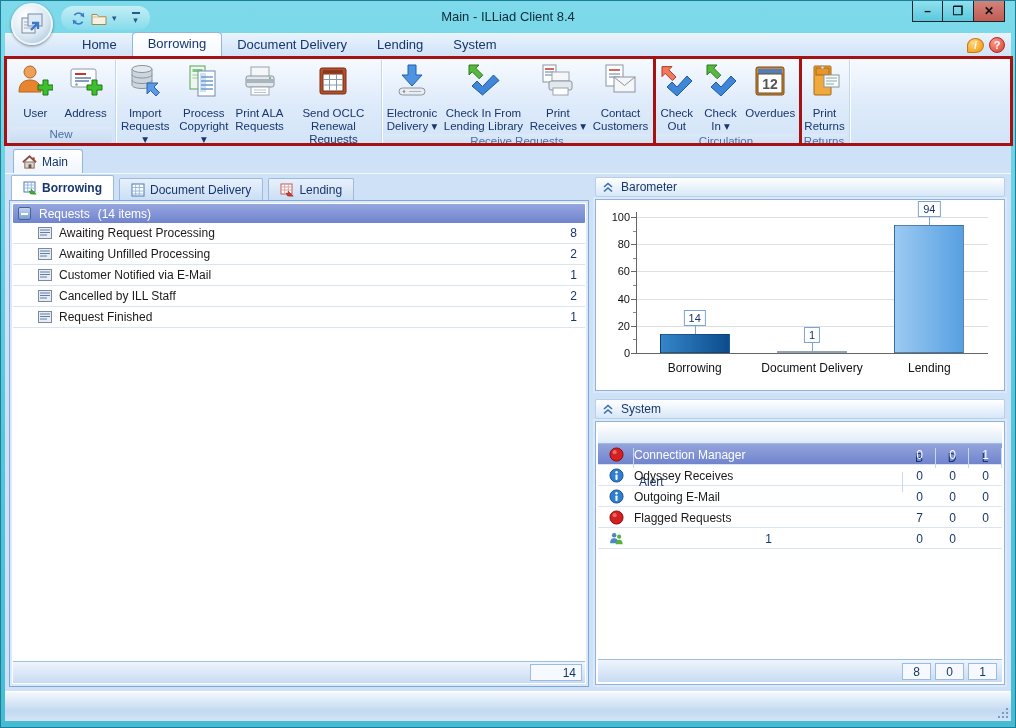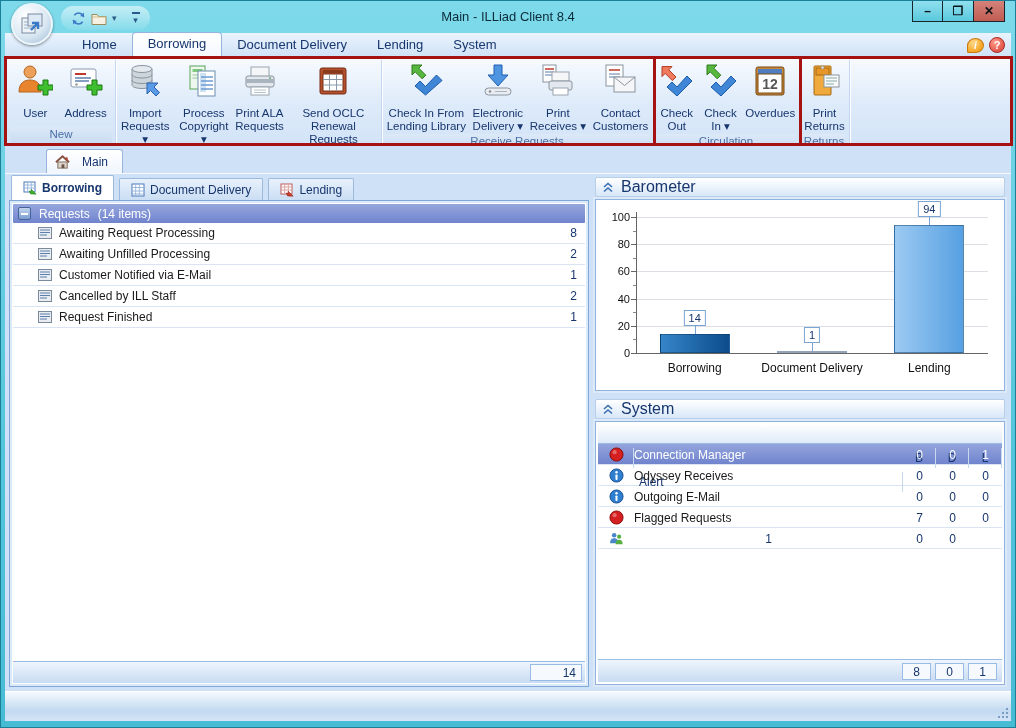--- a/index.html
+++ b/index.html
@@ -71,22 +71,22 @@
     pointer-events:none; z-index:9; }
   .al-1 { left:652px; } .al-2 { left:798px; }
 
   
   .content { position:absolute; top:145px; left:4px; right:4px; bottom:36px;
     background:#cfe1f6; overflow:hidden; }
   .doc-tabstrip { position:absolute; top:2px; left:0; right:0; height:26px;
     border-bottom:1px solid #f6faff; }
   .doc-tab { position:absolute; left:8px; bottom:0; height:24px; padding:0 14px 0 8px;
     background:linear-gradient(#ffffff,#f0f6fd); border:1px solid #96b4dc; border-bottom:none;
-    border-radius:3px 3px 0 0; display:flex; align-items:center; gap:12px;
-    font-size:12px; color:#17366e;margin-left:33px; }
+    border-radius:3px 3px 0 0; display:flex; align-items:center; gap:5px;
+    font-size:12px; color:#17366e; }
 
   
   .left-panel { position:absolute; left:4px; top:29px; width:580px; height:512px; }
   .lp-tabs { height:25px; display:flex; gap:5px; padding-left:2px; align-items:flex-end; }
   .lp-tab { height:22px; display:flex; align-items:center; gap:5px; padding:0 11px;
     font-size:12px; color:#17366e; background:linear-gradient(#e8f1fc,#cbdef4);
     border:1px solid #9cb9de; border-bottom:none; border-radius:2px 2px 0 0; }
   .lp-tab.active { background:#fff; height:25px; font-weight:bold; }
   .lp-frame { position:absolute; top:25px; left:0; right:0; bottom:0; background:#fff;
     border:1px solid #7fa8d9; box-shadow:inset 0 0 0 2px #dce9f8; padding:3px; }
@@ -101,21 +101,21 @@
   .req-row .count { margin-left:auto; color:#17366e; }
   .lp-footer { position:absolute; bottom:3px; left:3px; right:3px; height:22px;
     background:linear-gradient(#eef5fd,#c8dbf2); border-top:1px solid #9abce4;
     display:flex; align-items:center; justify-content:flex-end; padding:0 3px; }
   .total-box { width:52px; height:17px; background:#f6faff; border:1px solid #9abce4;
     font-size:12px; color:#17366e; text-align:right; padding:1px 5px; }
 
   
   .right-col { position:absolute; left:590px; top:0; width:412px; height:547px; }
   .panel-header { position:absolute; left:0; right:2px; height:20px; display:flex;
-    align-items:center; gap:7px; padding:0 6px; font-size:16px; color:#17366e;
+    align-items:center; gap:7px; padding:0 6px; font-size:12px; color:#17366e;
     background:linear-gradient(#ffffff,#d7e7f8); border:1px solid #b8cfe9; border-radius:2px; }
   .bar-header { top:31px; }
   .bar-frame { position:absolute; top:53px; left:0; right:2px; height:192px; background:#fff;
     border:1px solid #8fb3de; box-shadow:0 0 0 2px #dce9f8; }
   .chart-area { position:relative; width:100%; height:100%; }
   .ylab { position:absolute; width:30px; text-align:right; font-size:11px; color:#111; }
   .gridline { position:absolute; height:1px; background:#dcdfe3; }
   .tickmajor { position:absolute; width:5px; height:1px; background:#666; }
   .tickminor { position:absolute; width:3px; height:1px; background:#888; }
   .axis-y { position:absolute; width:1px; background:#666; }
@@ -302,38 +302,38 @@
             <span>Renewal Requests</span>
           </div>
         </div>
         <div class="rgroup-caption">Processing</div>
       </div>
       <div class="rgroup g2">
         <div class="rgroup-buttons">
           <div class="rbtn">
             <span class="icon">
               <svg width="36" height="36" viewBox="0 0 36 36">
-                <path d="M4 2h10l-3.2 3.2 7 7-3.6 3.6-7-7L4 12z" fill="#57b73e" stroke="#2e7a1c"></path>
-                <path d="M7 23l5-5 5.5 5.5L28.5 12l5.5 5.5L17.5 32z" fill="#3f86d6" stroke="#1c5ba8"></path>
-              </svg>
-            </span>
-            <span>Check In From</span>
-            <span>Lending Library</span>
-          </div>
-          <div class="rbtn">
-            <span class="icon">
-              <svg width="36" height="36" viewBox="0 0 36 36">
                 <path d="M14 2h8v10h6L18 23 8 12h6z" fill="#4f94e0" stroke="#1f5fb0"></path>
                 <rect x="5" y="25" width="26" height="7" rx="3.5" fill="#e9edf1" stroke="#8a949e"></rect>
                 <circle cx="10" cy="28.5" r="1.2" fill="#889"></circle>
                 <line x1="15" y1="28.5" x2="27" y2="28.5" stroke="#aab4be"></line>
               </svg>
             </span>
             <span>Electronic</span>
             <span>Delivery ▾</span>
+          </div>
+          <div class="rbtn">
+            <span class="icon">
+              <svg width="36" height="36" viewBox="0 0 36 36">
+                <path d="M4 2h10l-3.2 3.2 7 7-3.6 3.6-7-7L4 12z" fill="#57b73e" stroke="#2e7a1c"></path>
+                <path d="M7 23l5-5 5.5 5.5L28.5 12l5.5 5.5L17.5 32z" fill="#3f86d6" stroke="#1c5ba8"></path>
+              </svg>
+            </span>
+            <span>Check In From</span>
+            <span>Lending Library</span>
           </div>
           <div class="rbtn">
             <span class="icon">
               <svg width="36" height="36" viewBox="0 0 36 36">
                 <rect x="3" y="2" width="13" height="17" fill="#fff" stroke="#8a949e"></rect>
                 <line x1="5" y1="6" x2="14" y2="6" stroke="#c0392b" stroke-width="1.5"></line>
                 <line x1="5" y1="9" x2="14" y2="9" stroke="#5b7fae"></line>
                 <line x1="5" y1="12" x2="14" y2="12" stroke="#5b7fae"></line>
                 <rect x="12" y="9" width="17" height="9" fill="#f4f6f8" stroke="#99a4ae"></rect>
                 <rect x="9" y="18" width="23" height="9" rx="2" fill="#e2e8ed" stroke="#8a949e"></rect>

